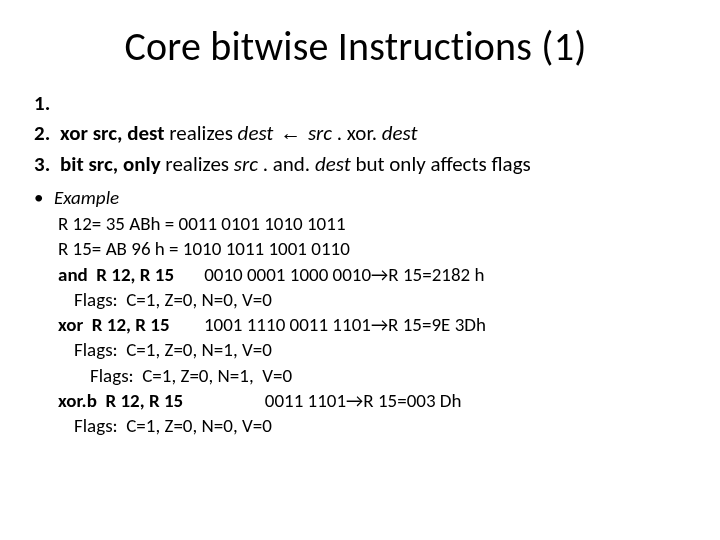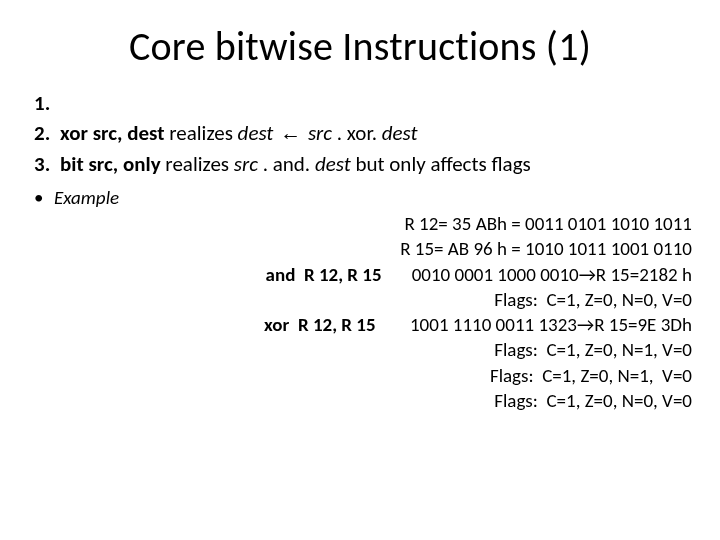--- a/index.html
+++ b/index.html
@@ -9,21 +9,21 @@
     height: 540px;
     background: #ffffff;
     font-family: Calibri, "Segoe UI", Arial, sans-serif;
     color: #000;
     overflow: hidden;
   }
   .slide {
     box-sizing: border-box;
     width: 720px;
     height: 540px;
-    padding: 18px 28px 20px 28px;
+    padding: 18px 37px 20px 28px;
   }
   .title {
     font-size: 40px;
     font-weight: 400;
     text-align: center;
     margin: 4px 0 18px 0;
     letter-spacing: 0.2px;
   }
   .numlist {
     font-size: 21px;
@@ -46,24 +46,23 @@
   .bullet-row {
     display: flex;
     margin: 6px 0 2px 6px;
     font-size: 19px;
   }
   .bullet-dot {
     width: 20px;
     flex: none;
   }
   .example-block {
-    margin-left: 44px;
+    margin-left: 30px;
     font-size: 19px;
     line-height: 1.33;
-    text-align: right;
   }
   .example-block .line { white-space: pre; }
   .indent1 { padding-left: 16px; }
   .indent2 { padding-left: 32px; }
   .bold { font-weight: 700; }
 </style>
 </head>
 <body>
 
 <div class="slide">
@@ -91,19 +90,20 @@
   <div class="bullet-row">
     <span class="bullet-dot">•</span>
     <span class="italic">Example</span>
   </div>
 
   <div class="example-block">
     <div class="line">R 12= 35 ABh = 0011 0101 1010 1011</div>
     <div class="line">R 15= AB 96 h = 1010 1011 1001 0110</div>
     <div class="line"><span class="bold">and  R 12, R 15</span><span>       0010 0001 1000 0010→R 15=2182 h</span></div>
     <div class="line indent1">Flags:  C=1, Z=0, N=0, V=0</div>
-    <div class="line"><span class="bold">xor  R 12, R 15</span><span>        1001 1110 0011 1323→R 15=9E 3Dh</span></div>
+    <div class="line"><span class="bold">xor  R 12, R 15</span><span>        1001 1110 0011 1101→R 15=9E 3Dh</span></div>
     <div class="line indent1">Flags:  C=1, Z=0, N=1, V=0</div>
     <div class="line indent2">Flags:  C=1, Z=0, N=1,  V=0</div>
+    <div class="line"><span class="bold">xor.b  R 12, R 15</span><span>                   0011 1101→R 15=003 Dh</span></div>
     <div class="line indent1">Flags:  C=1, Z=0, N=0, V=0</div>
   </div>
 
 </div>
 
 </body></html>

